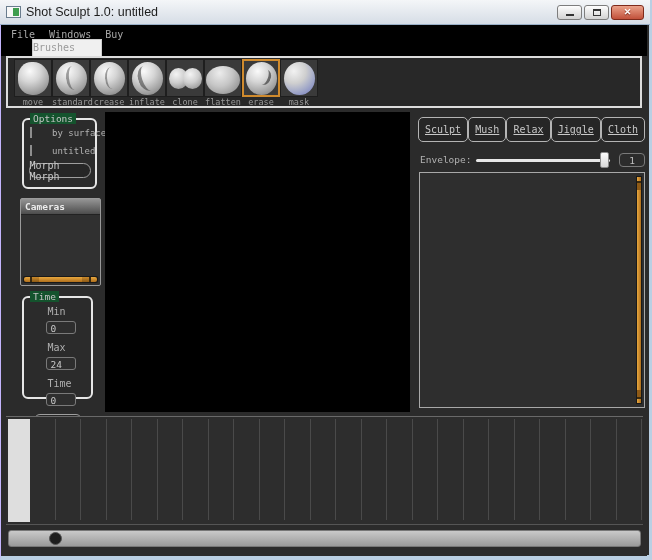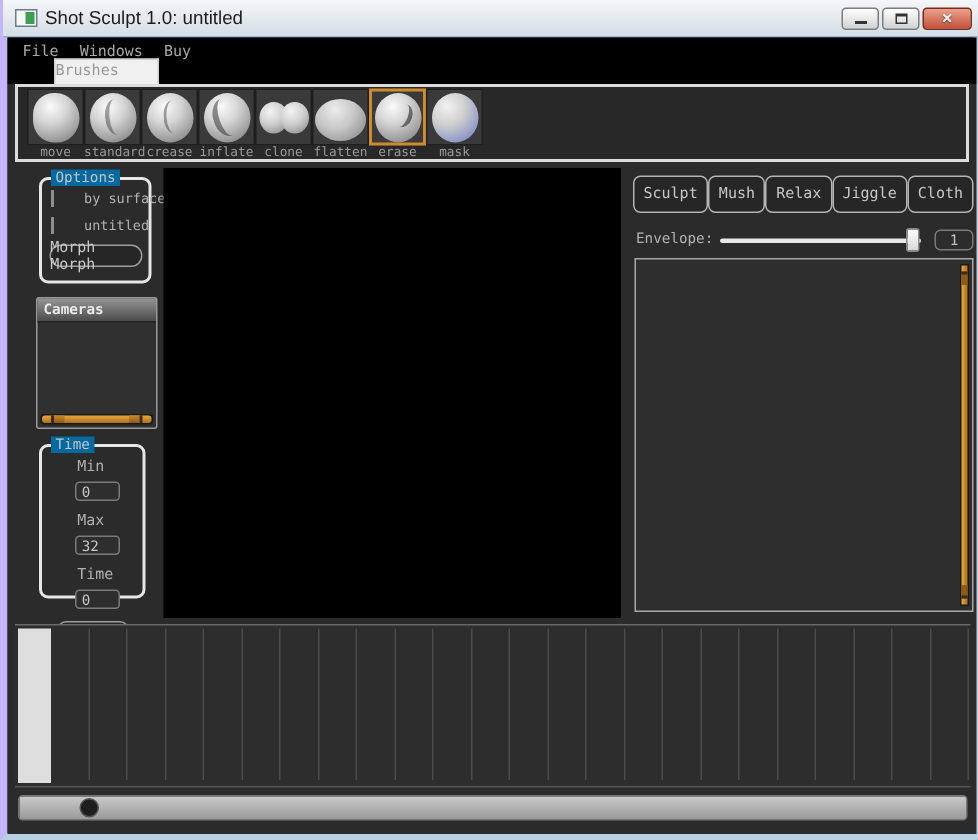--- a/index.html
+++ b/index.html
@@ -1,20 +1,20 @@
 <!DOCTYPE html>
 <html><head>
 <meta charset="utf-8">
 <style>
   * { margin:0; padding:0; box-sizing:border-box; }
   html,body { width:652px; height:560px; background:#888; }
   body { font-family:"DejaVu Sans Mono", monospace; }
 
   .win { position:relative; width:652px; height:560px; background:#2b2b2b;
-         border-left:5px solid #c4b5fd; border-right:3px solid #b9cfe3; border-bottom:5px solid #b9cfe3;
+         border-left:1px solid #c4b5fd; border-right:3px solid #b9cfe3; border-bottom:5px solid #b9cfe3;
          box-shadow:0 0 0 1px #7e96ad; }
 
   
   .titlebar { position:absolute; left:-3px; top:0; width:652px; height:25px;
               background:linear-gradient(#f4f6f8, #d6dde6); border-bottom:1px solid #9ab0c8;
               display:flex; align-items:center; font-family:"Liberation Sans", sans-serif; }
   .app-icon { width:15px; height:12px; margin:0 5px 0 8px; background:#f8f8f8; border:1px solid #6a7d8e; position:relative; }
   .app-icon::after { content:""; position:absolute; right:1px; top:1px; width:6px; height:8px; background:#3f9e4f; }
   .title-text { font-size:12.5px; color:#1d1d1d; }
   .win-controls { margin-left:auto; margin-right:6px; display:flex; gap:2px; align-items:flex-start; }
@@ -57,21 +57,21 @@
   .sphere.clone { background:none; }
   .sphere.clone::before, .sphere.clone::after { content:""; position:absolute; top:6px; width:19px; height:21px; border-radius:50%;
       background:radial-gradient(circle at 38% 30%, #f4f4f4 0%, #cfcfcf 45%, #8f8f8f 90%); }
   .sphere.clone::before { left:-1px; } .sphere.clone::after { right:-1px; }
   .sphere.flatten { width:34px; height:28px; margin-top:4px;
       background:radial-gradient(ellipse at 40% 25%, #ececec 0%, #c6c6c6 45%, #8c8c8c 90%); }
   .sphere.mask { background:radial-gradient(circle at 32% 28%, #f2f2f2 0%, #cfcfcf 38%, #a7adc9 62%, #7e86c2 88%); }
 
   
   .groupbox { position:absolute; border:2px solid #e6e6e6; border-radius:6px; }
-  .group-legend { position:absolute; top:-7px; left:6px; background:#0369a1; padding:0 3px; font-size:9.5px; color:#c4c4c4; }
+  .group-legend { position:absolute; top:-7px; left:6px; background:#14532d; padding:0 3px; font-size:9.5px; color:#c4c4c4; }
 
   .options-box { left:21px; top:93px; width:75px; height:71px; }
   .check-row { display:flex; align-items:center; gap:20px; margin:7px 0 0 6px; }
   .checkbox { width:11px; height:11px; background:#dcdcdc; border:1px solid #8e8e8e; }
   .check-label { font-size:9px; color:#b2b2b2; white-space:nowrap; }
   .btn { background:#262626; border:1px solid #9e9e9e; border-radius:8px; color:#c8c8c8;
          font-size:10px; font-family:"DejaVu Sans Mono", monospace; display:flex; align-items:center; justify-content:center; }
   .save-morph { width:62px; height:15px; margin:7px auto 0; }
 
   
@@ -93,21 +93,21 @@
   .field-label { font-size:10px; color:#b0b0b0; width:26px; }
   .field-box { width:30px; height:13px; background:#2e2e2e; border:1px solid #7a7a7a; border-radius:3px;
                font-size:9.5px; color:#c8c8c8; padding:1px 0 0 4px; }
   .play-btn { width:48px; height:19px; margin:8px auto 0; border-radius:6px; }
 
   
   .viewport { position:absolute; left:104px; top:87px; width:305px; height:300px; background:#000; }
 
   
   .modes { position:absolute; left:417px; top:92px; width:227px; display:flex; justify-content:space-between; }
-  .mode-btn { height:25px; min-width:36px; padding:4px 6px; border-radius:5px; border-color:#b4b4b4; }
+  .mode-btn { height:25px; min-width:36px; padding:4px 6px; border-radius:5px; border-color:#b4b4b4;text-decoration:underline; }
 
   .envelope-row { position:absolute; left:419px; top:126px; width:225px; height:17px; display:flex; align-items:center; }
   .envelope-label { font-size:9.5px; color:#b2b2b2; width:56px; }
   .slider { position:relative; width:134px; height:16px; }
   .slider-track { position:absolute; left:0; right:0; top:7px; height:3px; background:#e8e8e8; border-radius:2px; }
   .slider-handle { position:absolute; top:0; width:9px; height:16px; background:linear-gradient(#fdfdfd,#d8d8d8);
                    border:1px solid #8a8a8a; border-radius:2px; left:124px; }
   .envelope-value { width:26px; height:14px; margin-left:9px; background:#2c2c2c; border:1px solid #7a7a7a;
                     border-radius:4px; font-size:9.5px; color:#c0c0c0; text-align:center; padding-top:1px; }
 
@@ -240,21 +240,21 @@
     </div>
 
     <div class="groupbox time-box">
       <div class="group-legend">Time</div>
       <div class="field-row">
         <span class="field-label">Min</span>
         <div class="field-box">0</div>
       </div>
       <div class="field-row">
         <span class="field-label">Max</span>
-        <div class="field-box">32</div>
+        <div class="field-box">24</div>
       </div>
       <div class="field-row">
         <span class="field-label">Time</span>
         <div class="field-box">0</div>
       </div>
       <div class="btn play-btn">Cloth</div>
     </div>
 
     <div class="viewport"></div>
 

